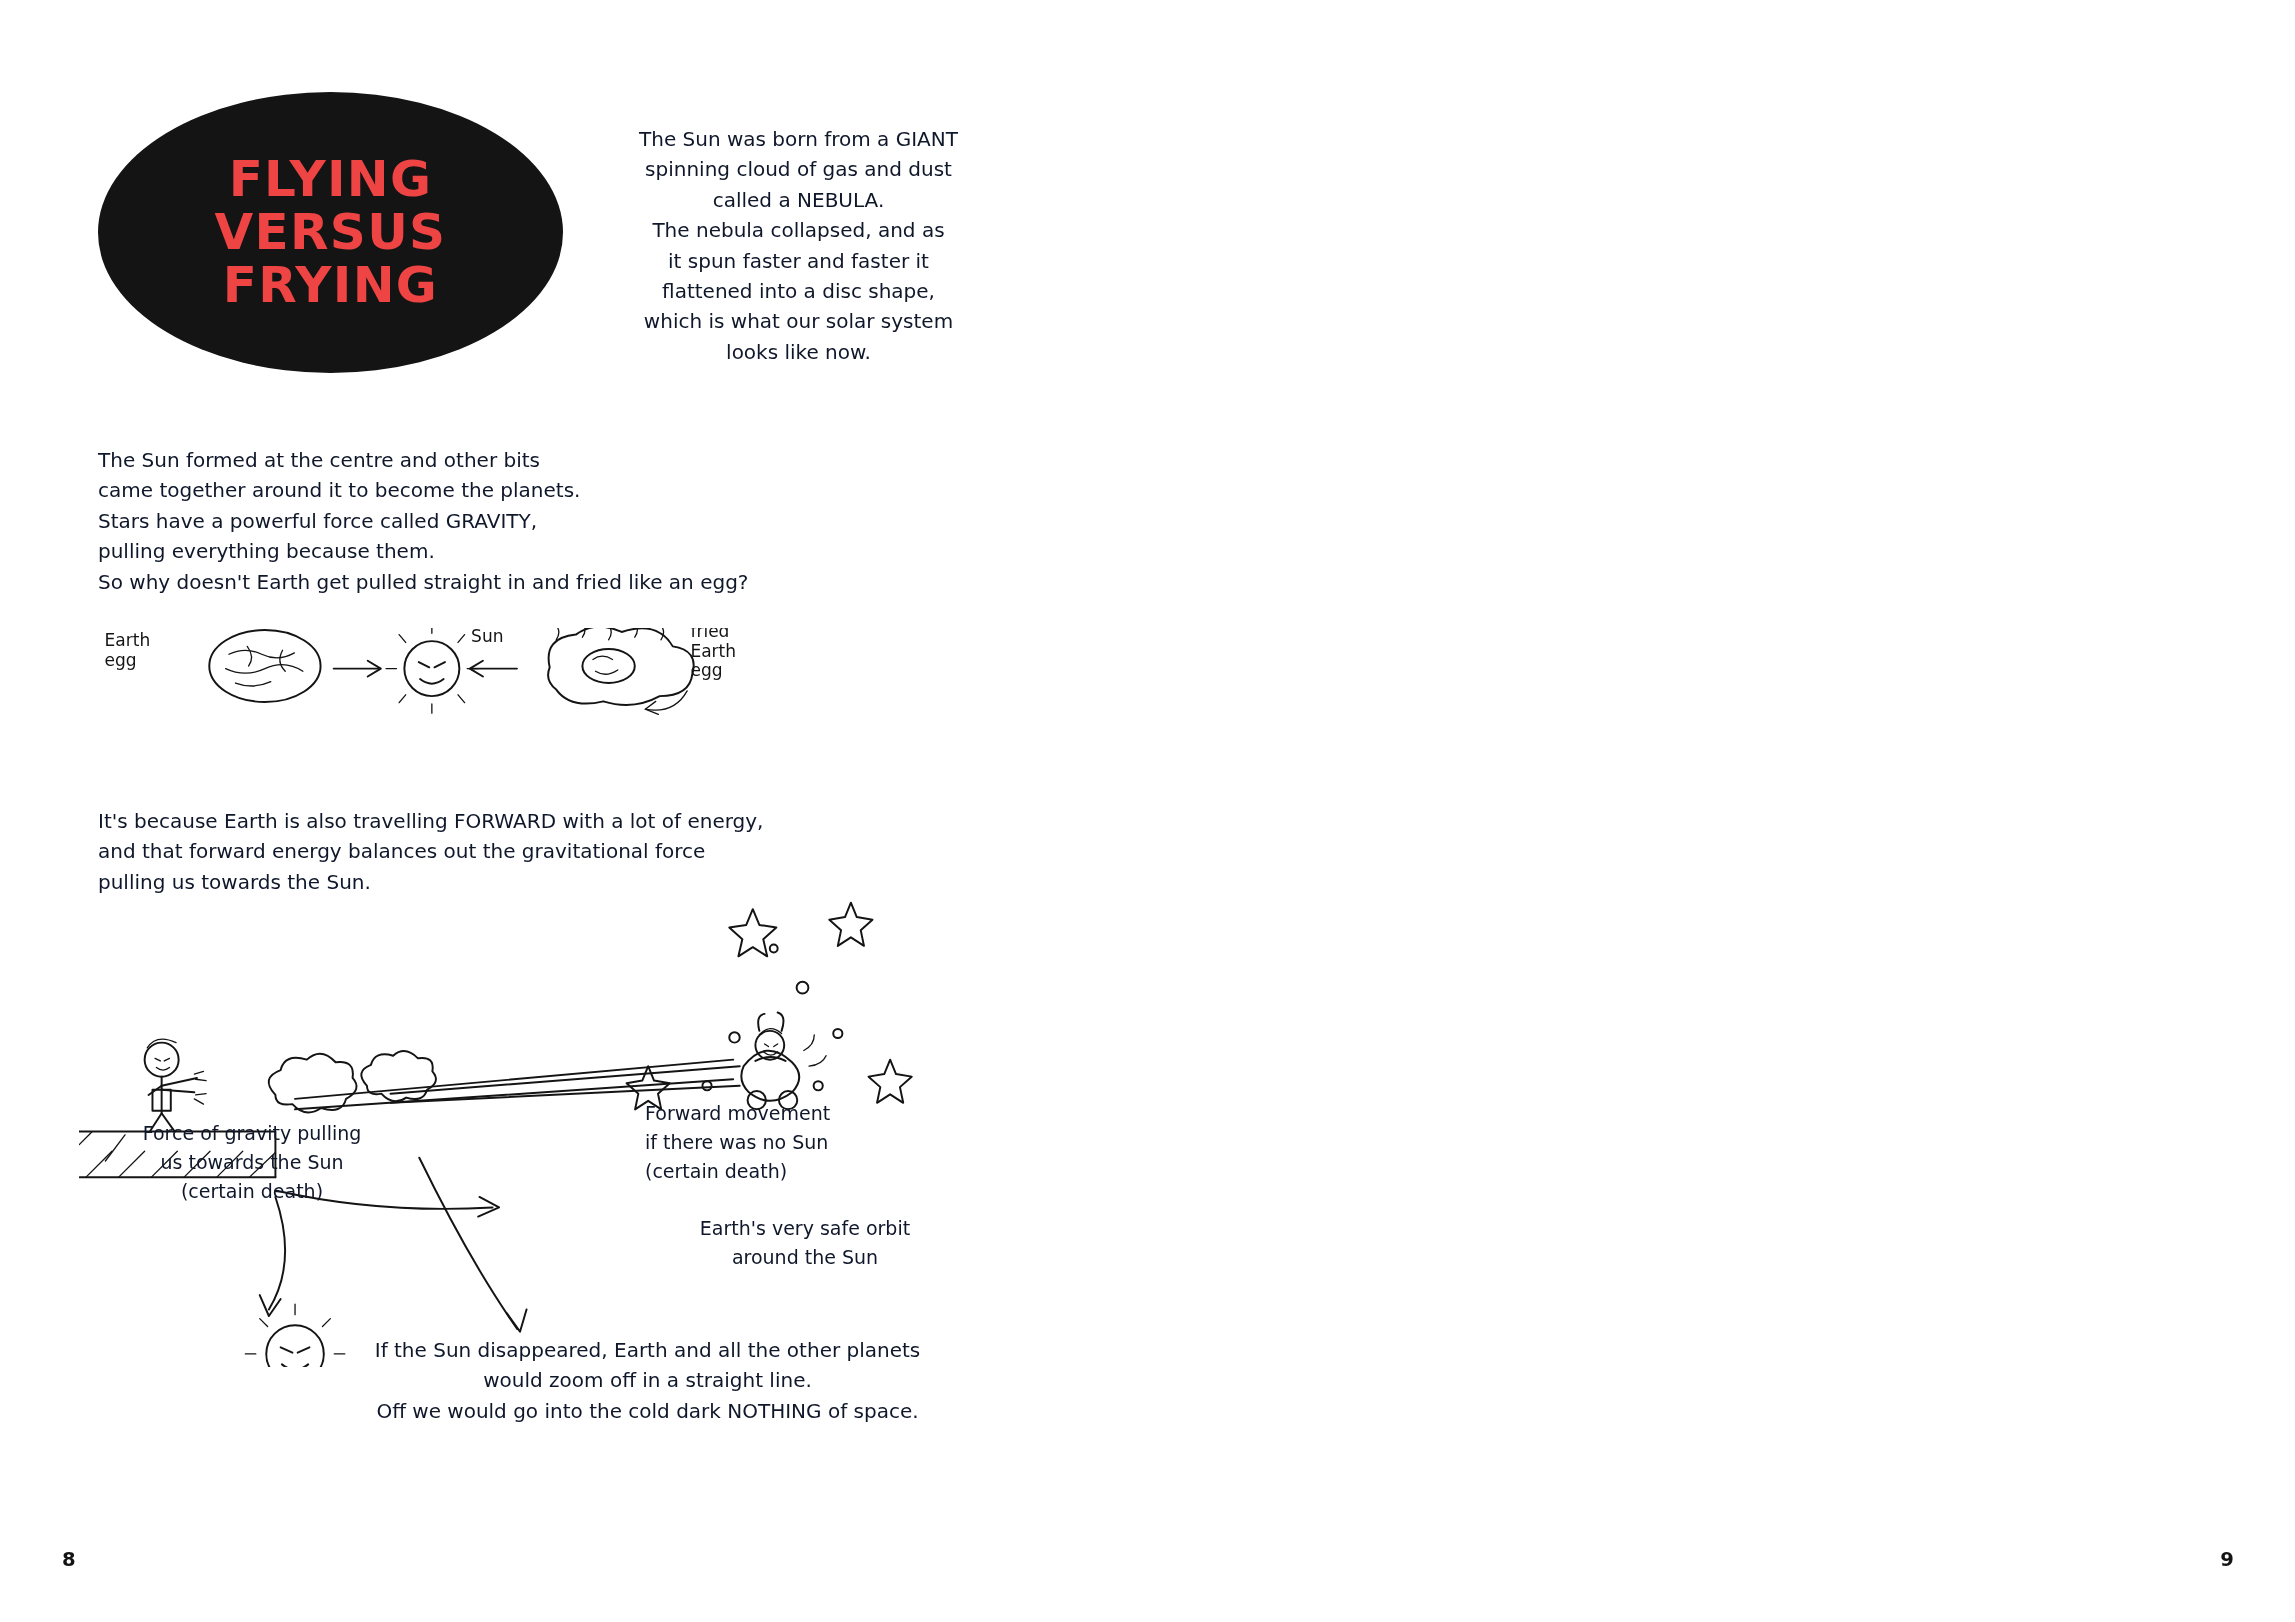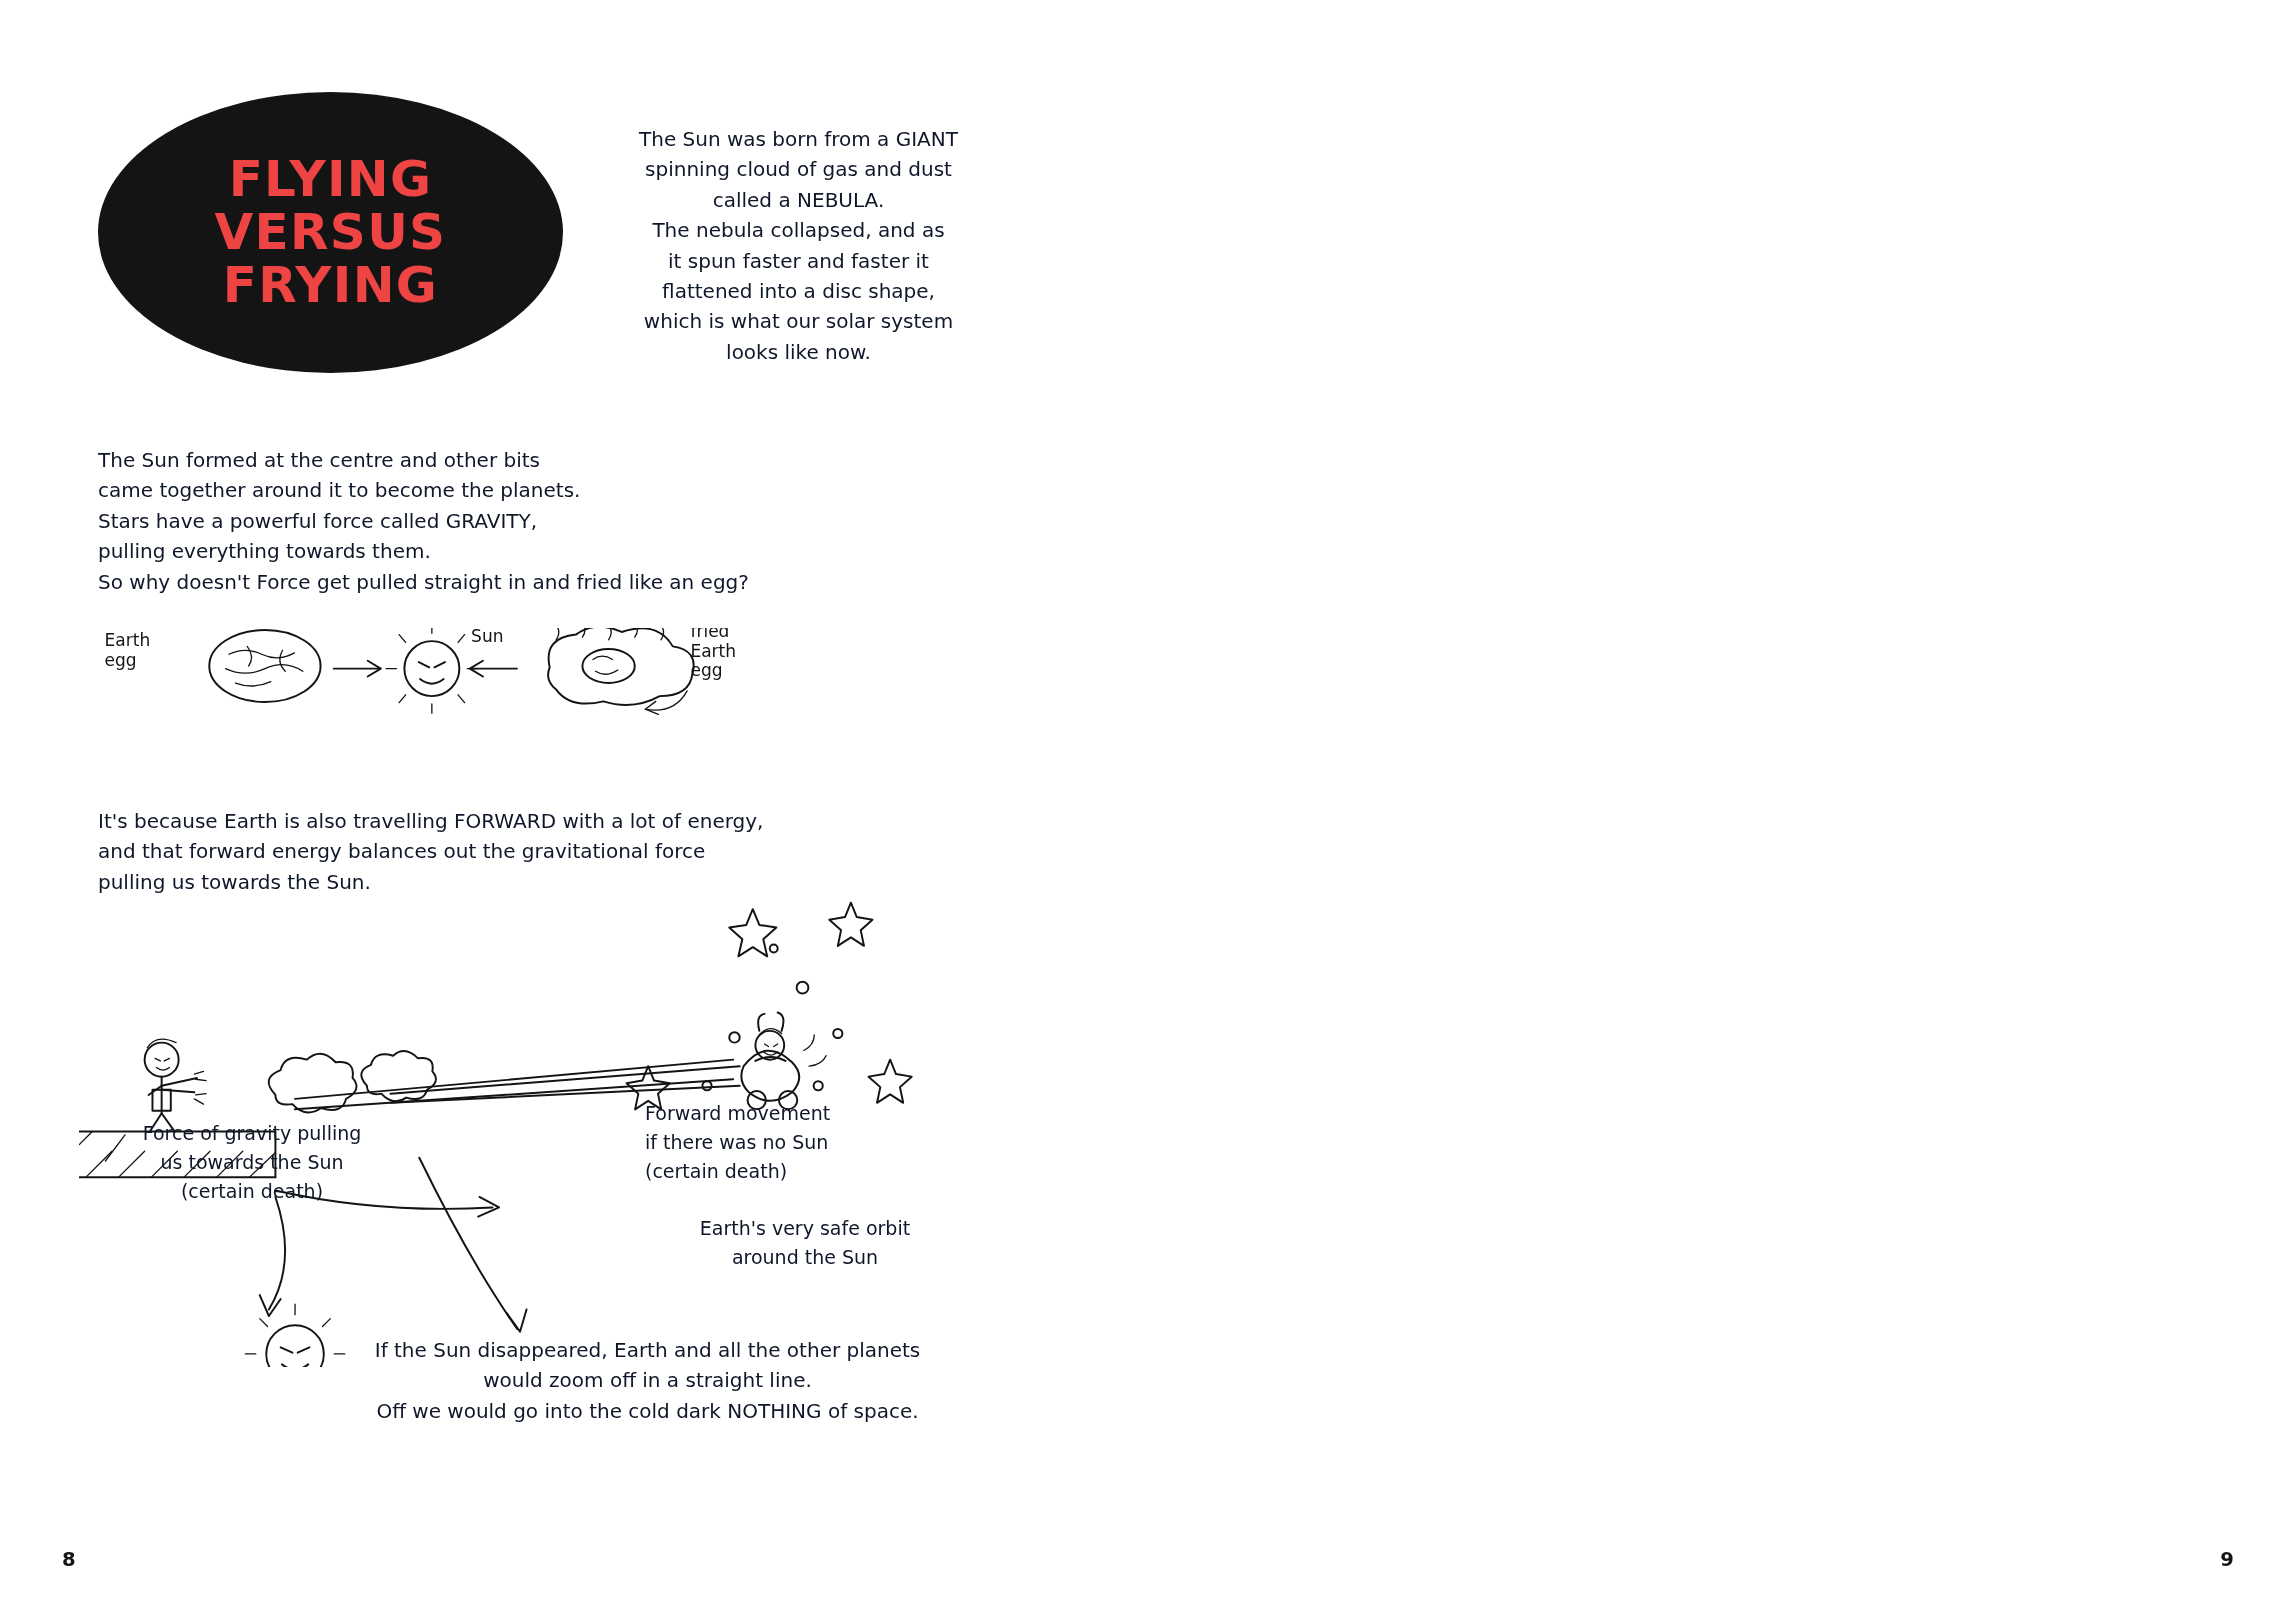--- a/index.html
+++ b/index.html
@@ -119,22 +119,22 @@
       <span class="ln">it spun faster and faster it</span>
       <span class="ln">flattened into a disc shape,</span>
       <span class="ln">which is what our solar system</span>
       <span class="ln">looks like now.</span>
     </div>
 
     <div class="para" id="p-left-1">
       <span class="ln">The Sun formed at the centre and other bits</span>
       <span class="ln">came together around it to become the planets.</span>
       <span class="ln">Stars have a powerful force called GRAVITY,</span>
-      <span class="ln">pulling everything towards them.</span>
-      <span class="ln">So why doesn't Force get pulled straight in and fried like an egg?</span>
+      <span class="ln">pulling everything because them.</span>
+      <span class="ln">So why doesn't Earth get pulled straight in and fried like an egg?</span>
     </div>
 
     <svg class="illus" id="egg-diagram" viewBox="0 0 1300 200">
       <text class="lbl" x="10" y="28">Earth</text>
       <text class="lbl" x="10" y="58">egg</text>
 
       <ellipse class="ink" cx="255" cy="58" rx="85" ry="55"></ellipse>
       <path class="ink-thin" d="M200 40 q25 -12 50 0 q25 12 50 -2"></path>
       <path class="ink-thin" d="M195 62 q30 14 60 0 q30 -14 58 4"></path>
       <path class="ink-thin" d="M210 84 q28 10 54 -2"></path>

